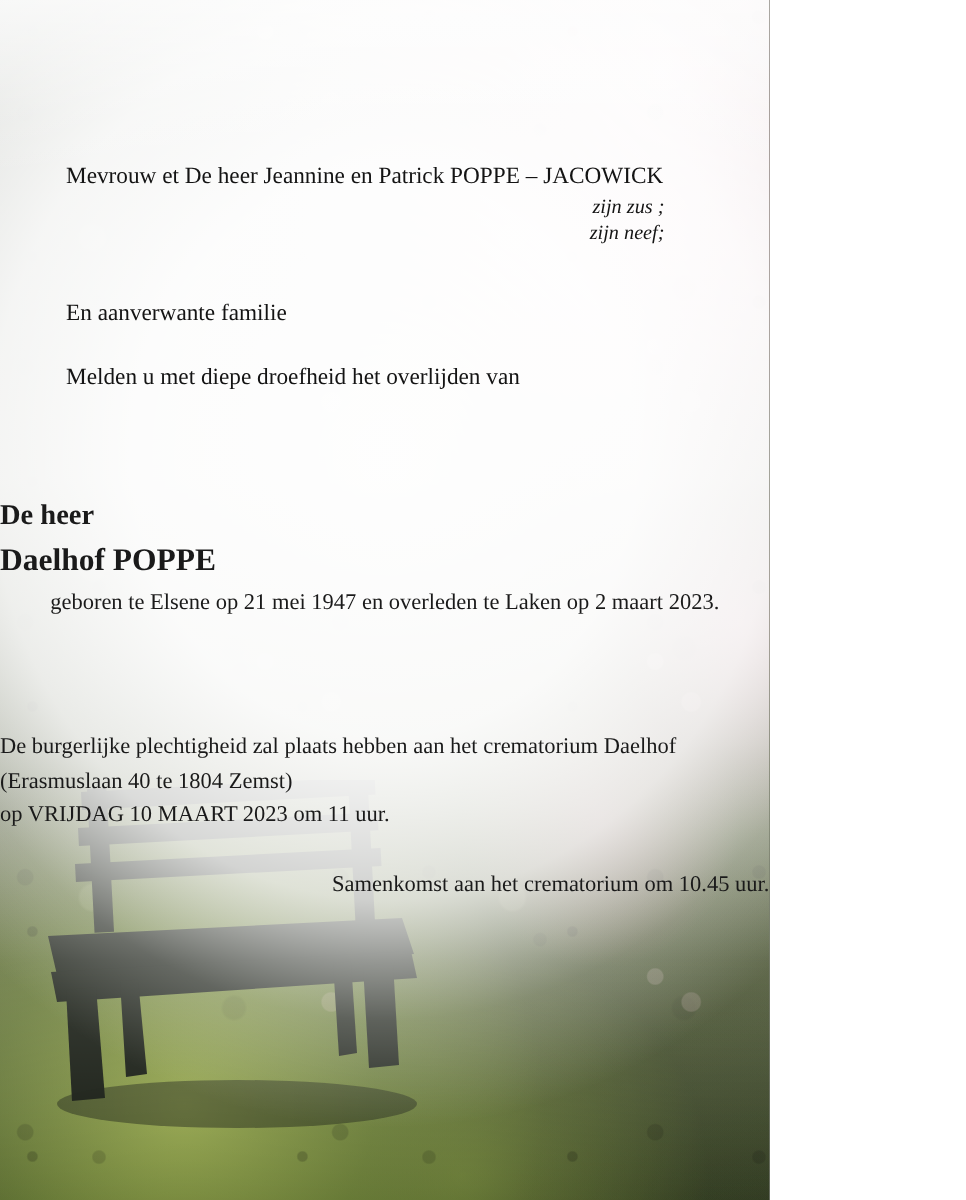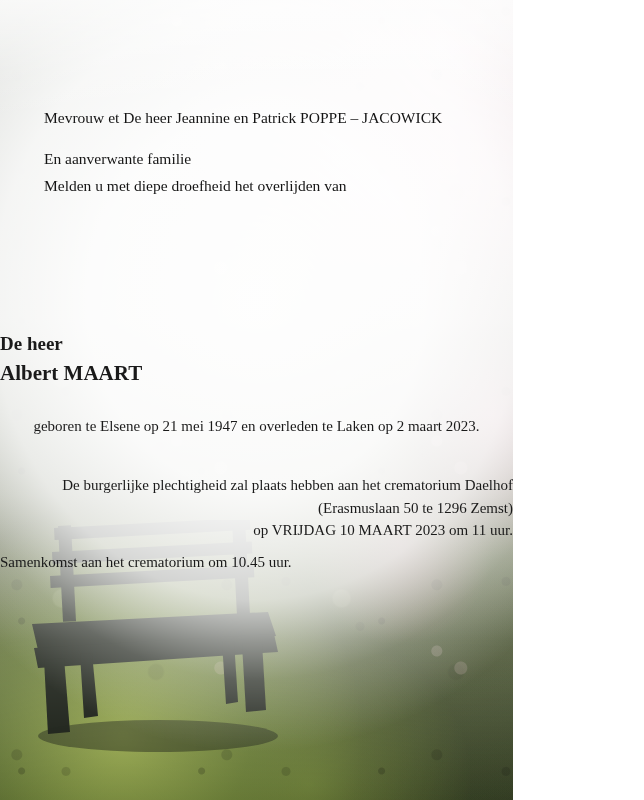--- a/index.html
+++ b/index.html
@@ -108,61 +108,61 @@
   }
   .relation {
     text-align: right;
     font-style: italic;
     font-size: 13.5px;
     margin-top: 1px;
     margin-bottom: 1px;
     padding-right: 26px;
     color: #141414;
   }
-  .spaced-1 { margin-top: 20px; }
-  .spaced-2 { margin-top: 6px; }
+  .spaced-1 { margin-top: 36px; }
+  .spaced-2 { margin-top: 22px; }
 
   .deceased {
     position: absolute;
     left: 0; right: 0;
     top: 330px;
   }
   .deceased .title {
     font-size: 19px;
     font-weight: bold;
     line-height: 1.45;
   }
   .deceased .name {
     font-size: 21px;
     font-weight: bold;
     line-height: 1.45;
   }
 
   .dates {
     position: absolute;
     left: 0; right: 0;
-    top: 418px;
+    top: 394px;
     text-align: center;
     font-size: 15px;
   }
 
   .ceremony {
     position: absolute;
     left: 0; right: 0;
-    top: 474px;
-    text-align: right;
+    top: 487px;
+    text-align: left;
     font-size: 15px;
     line-height: 1.5;
   }
 
   .gathering {
     position: absolute;
     left: 0; right: 0;
-    top: 554px;
-    text-align: left;
+    top: 582px;
+    text-align: right;
     font-size: 15px;
   }
 </style>
 </head>
 <body>
 
 <div class="card">
 
   <div class="bg"></div>
   <div class="bg-texture"></div>
@@ -192,33 +192,35 @@
     </svg>
   </div>
 
   <div class="veil"></div>
   <div class="veil-top"></div>
 
   <div class="content">
 
     <div class="family-block">
       <div class="fam-line">Mevrouw et De heer Jeannine en Patrick POPPE – JACOWICK</div>
+      <div class="relation">zijn zus ;</div>
+      <div class="relation">zijn neef;</div>
       <div class="fam-line spaced-1">En aanverwante familie</div>
       <div class="fam-line spaced-2">Melden u met diepe droefheid het overlijden van</div>
     </div>
 
     <div class="deceased">
       <div class="title">De heer</div>
-      <div class="name">Albert MAART</div>
+      <div class="name">Daelhof POPPE</div>
     </div>
 
     <div class="dates">geboren te Elsene op 21 mei 1947 en overleden te Laken op 2 maart 2023.</div>
 
     <div class="ceremony">
       <div>De burgerlijke plechtigheid zal plaats hebben aan het crematorium Daelhof</div>
-      <div>(Erasmuslaan 50 te 1296 Zemst)</div>
+      <div>(Erasmuslaan 40 te 1804 Zemst)</div>
       <div>op VRIJDAG 10 MAART 2023 om 11 uur.</div>
     </div>
 
     <div class="gathering">Samenkomst aan het crematorium om 10.45 uur.</div>
 
   </div>
 </div>
 
 </body></html>

